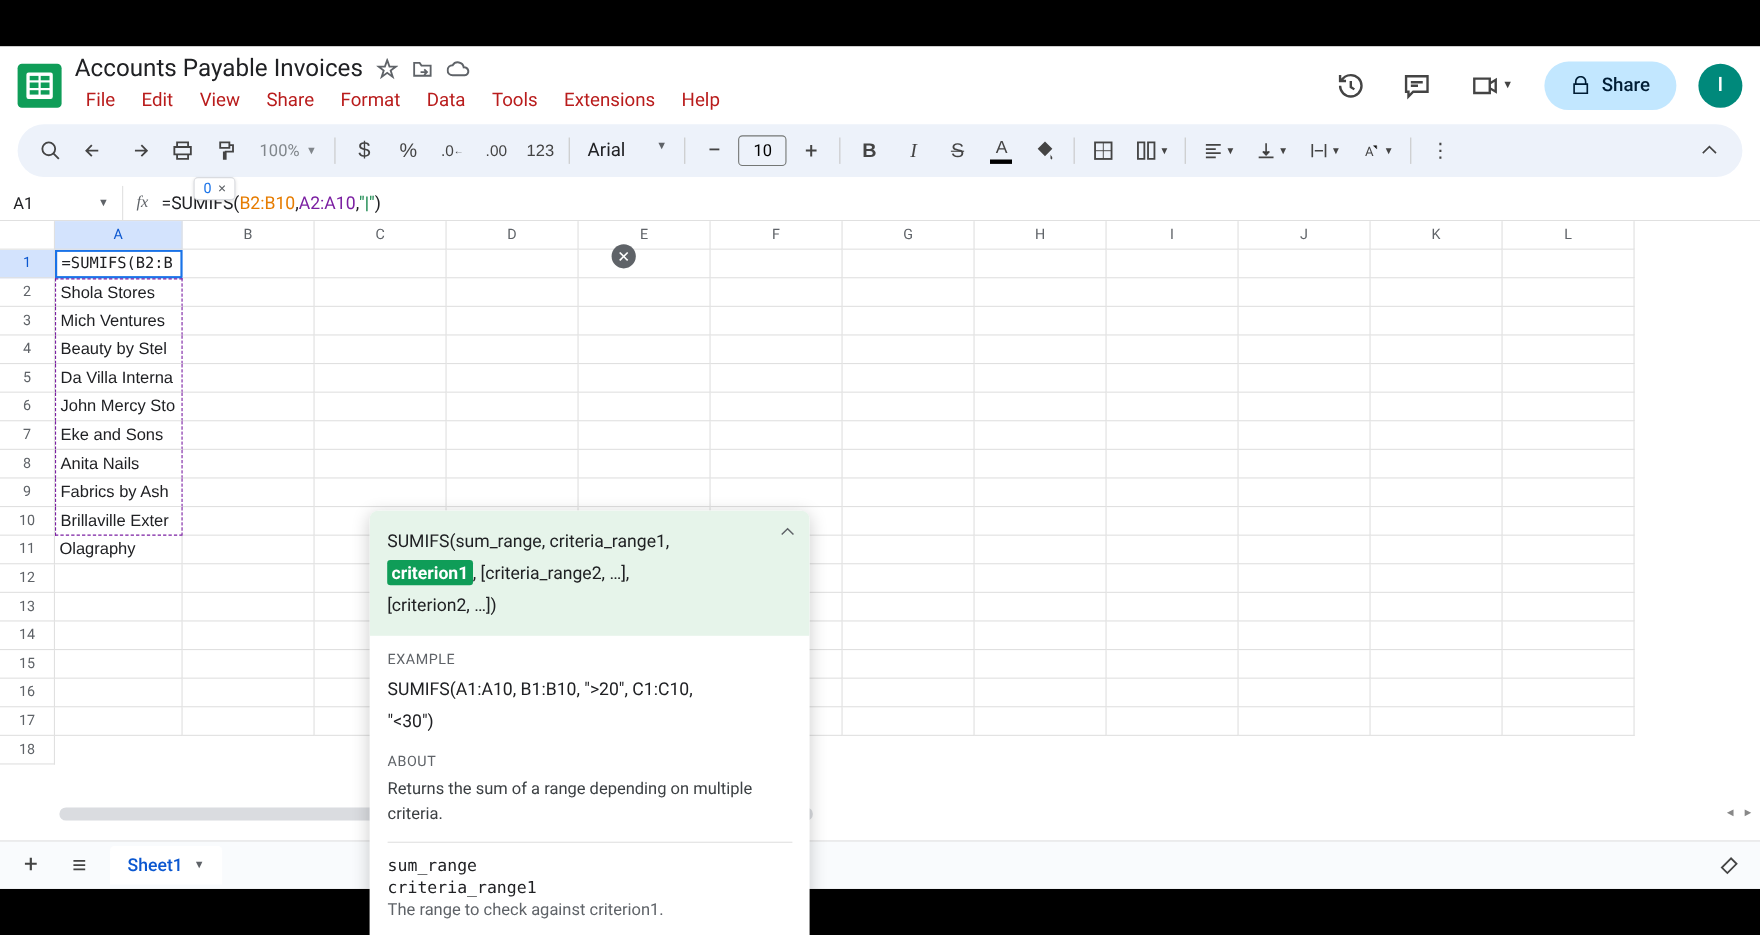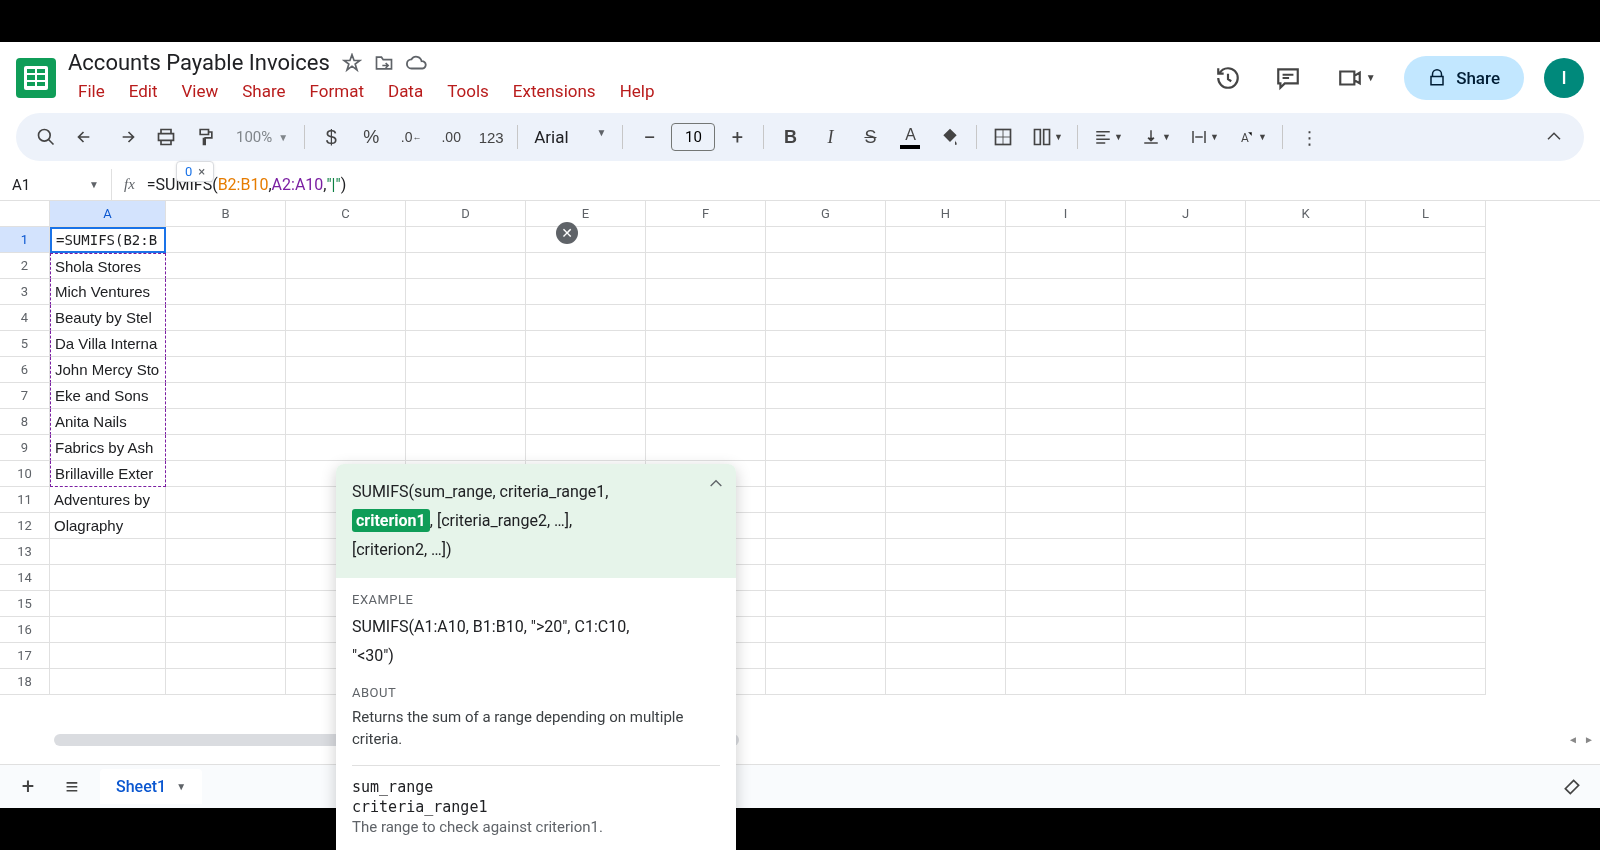--- a/index.html
+++ b/index.html
@@ -449,34 +449,20 @@
           <div class="cell colOther" style="width: 120px;"></div>
           <div class="cell colOther" style="width: 120px;"></div>
           <div class="cell colOther" style="width: 120px;"></div>
           <div class="cell colOther" style="width: 120px;"></div>
           <div class="cell colOther" style="width: 120px;"></div>
           <div class="cell colOther" style="width: 120px;"></div>
           <div class="cell colOther" style="width: 120px;"></div>
           <div class="cell colOther" style="width: 120px;"></div>
         </div>
         <div class="cell-row">
-          <div class="cell colA" style="width: 116px;">Adventures by</div>
-          <div class="cell colOther" style="width: 120px;"></div>
-          <div class="cell colOther" style="width: 120px;"></div>
-          <div class="cell colOther" style="width: 120px;"></div>
-          <div class="cell colOther" style="width: 120px;"></div>
-          <div class="cell colOther" style="width: 120px;"></div>
-          <div class="cell colOther" style="width: 120px;"></div>
-          <div class="cell colOther" style="width: 120px;"></div>
-          <div class="cell colOther" style="width: 120px;"></div>
-          <div class="cell colOther" style="width: 120px;"></div>
-          <div class="cell colOther" style="width: 120px;"></div>
-          <div class="cell colOther" style="width: 120px;"></div>
-        </div>
-        <div class="cell-row">
           <div class="cell colA" style="width: 116px;">Olagraphy</div>
           <div class="cell colOther" style="width: 120px;"></div>
           <div class="cell colOther" style="width: 120px;"></div>
           <div class="cell colOther" style="width: 120px;"></div>
           <div class="cell colOther" style="width: 120px;"></div>
           <div class="cell colOther" style="width: 120px;"></div>
           <div class="cell colOther" style="width: 120px;"></div>
           <div class="cell colOther" style="width: 120px;"></div>
           <div class="cell colOther" style="width: 120px;"></div>
           <div class="cell colOther" style="width: 120px;"></div>

